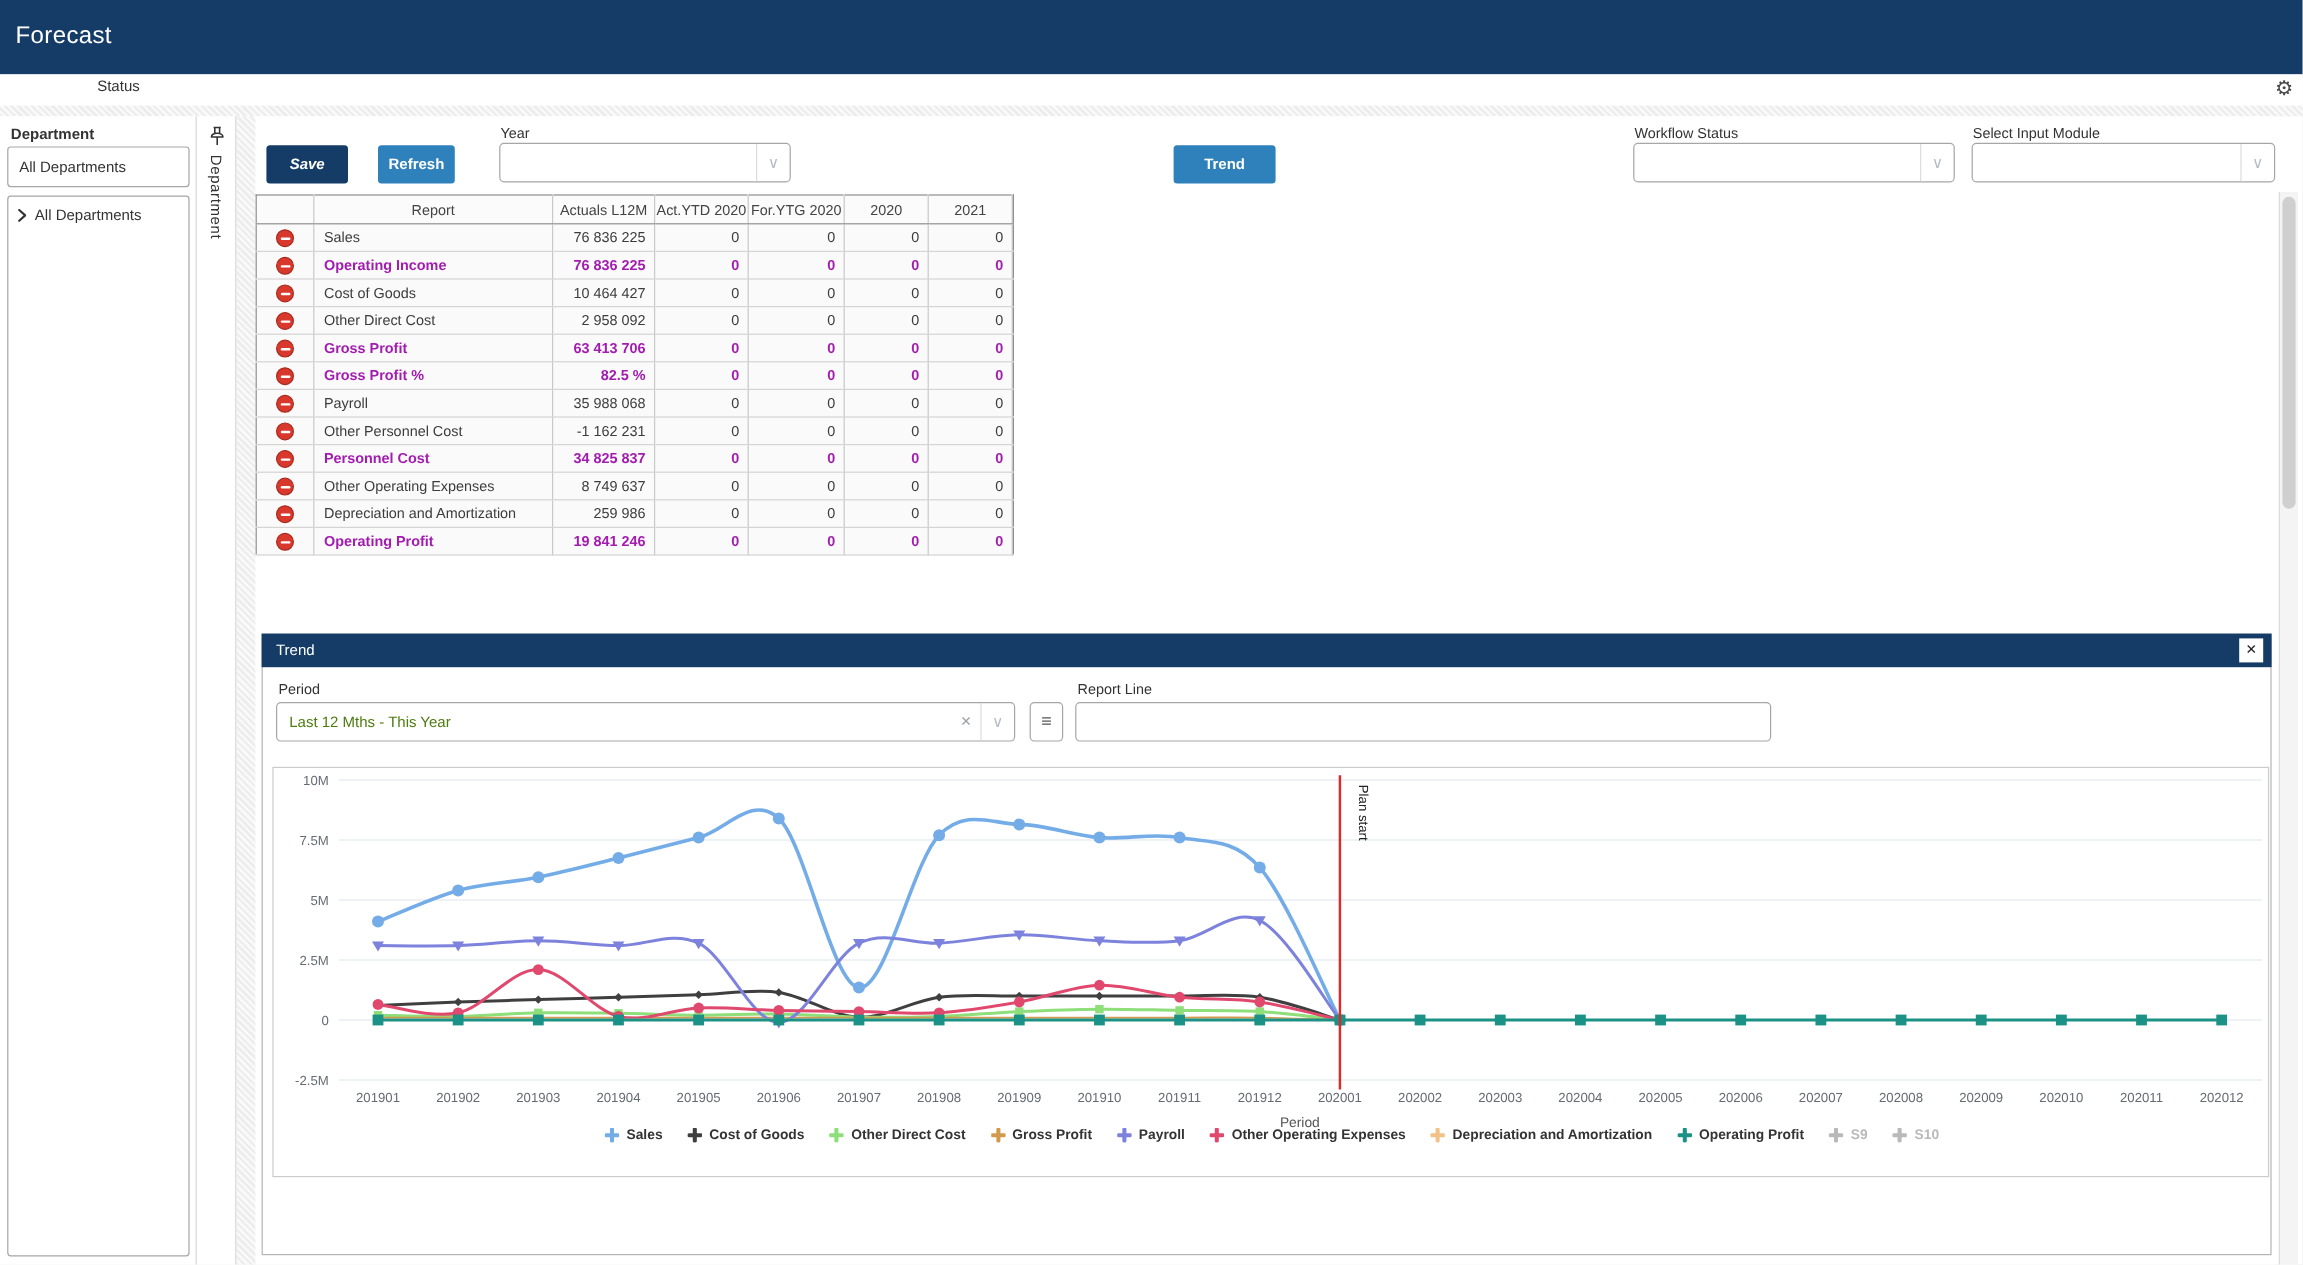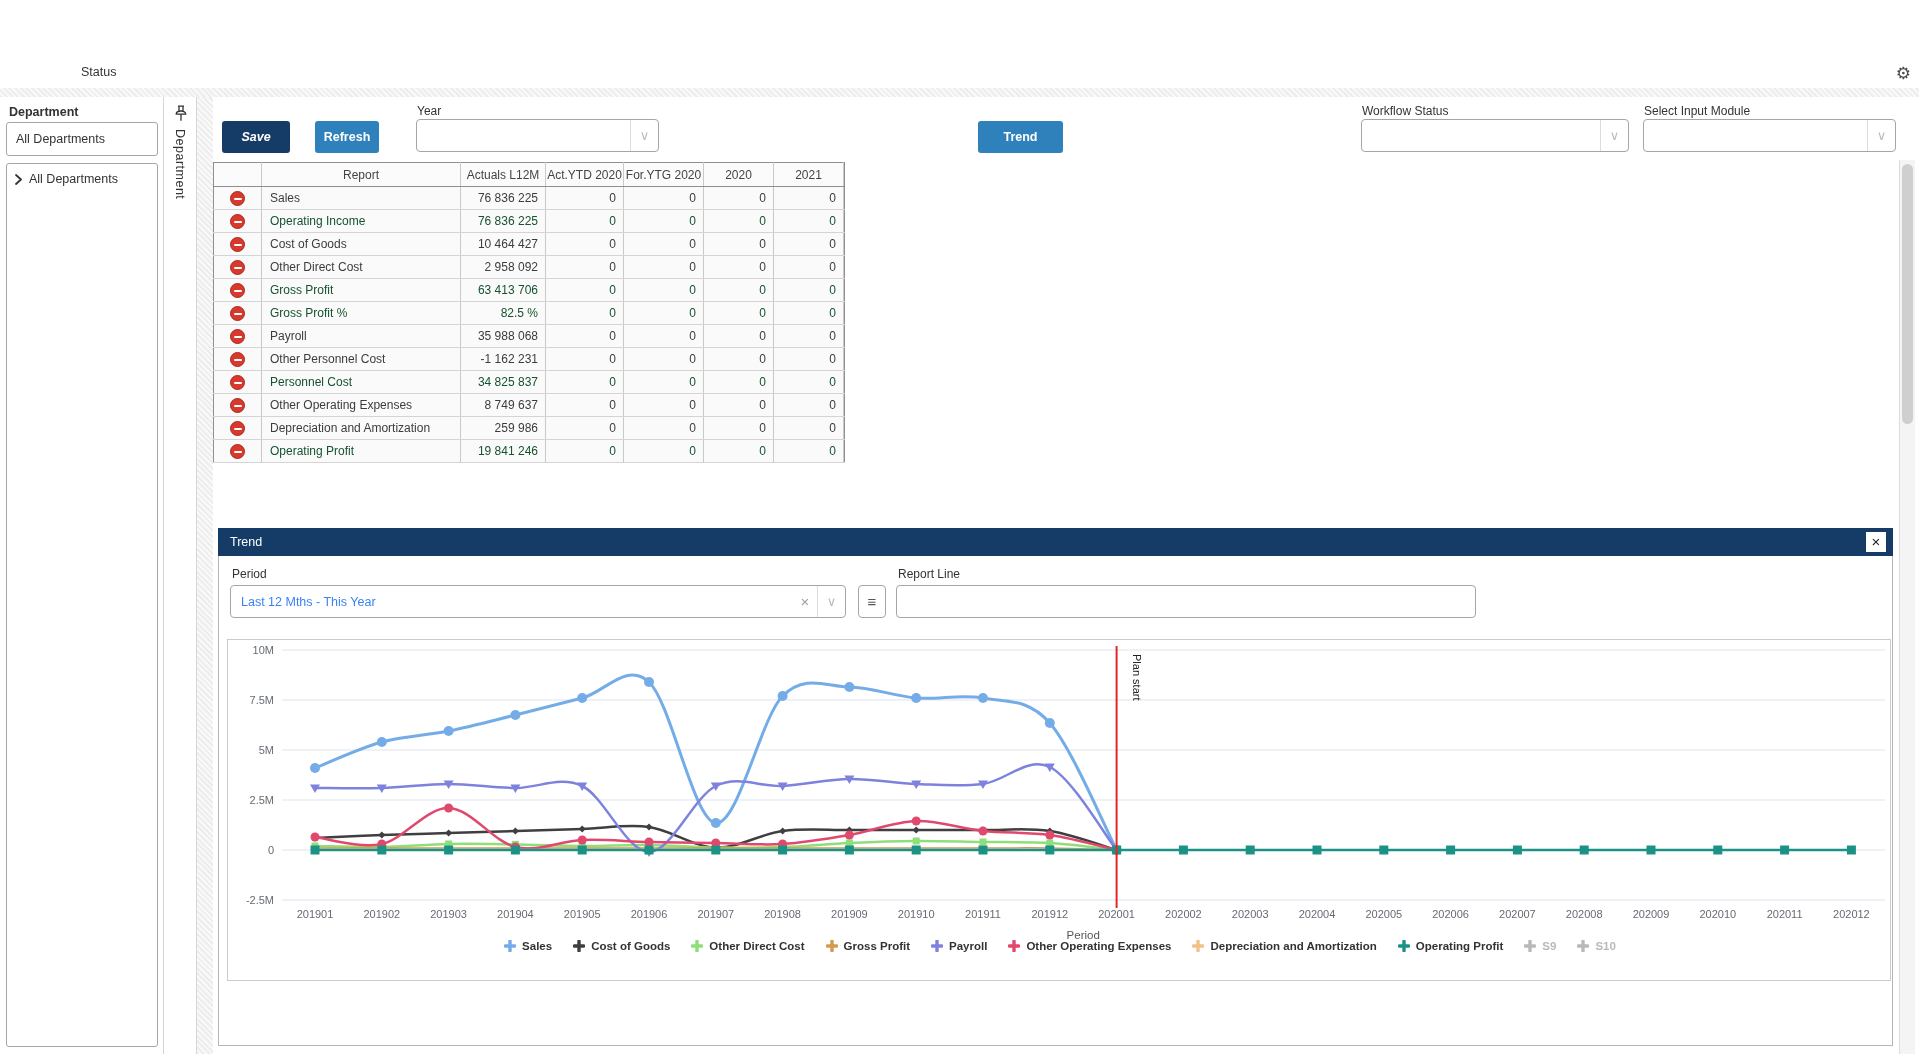--- a/index.html
+++ b/index.html
@@ -39,34 +39,34 @@
 
   
   .main { left:213px; top:97px; width:1683px; height:957px; background:#fff; }
 
   .btn { position:absolute; height:32px; border:none; border-radius:3px; color:#fff; font-size:12.5px; font-weight:bold; font-family:"Liberation Sans",sans-serif; text-align:center; }
   .btn-navy { background:#143c66;font-style:italic; }
   .btn-blue { background:#2e81ba; }
 
   .fld-label { position:absolute; font-size:12px; color:#333; }
   .dd { position:absolute; height:33px; border:1px solid #a6a6a6; border-radius:4px; background:#fff; display:flex; align-items:center; }
-  .dd-value { flex:1; padding-left:10px; font-size:12.5px; color:#3b82f6; white-space:nowrap; overflow:hidden; }
+  .dd-value { flex:1; padding-left:10px; font-size:12.5px; color:#4d7c0f; white-space:nowrap; overflow:hidden; }
   .dd-chev { width:28px; text-align:center; color:#b6bcc4; font-size:13px; border-left:1px solid #dcdcdc; align-self:stretch; line-height:31px; }
   .dd-clear { width:24px; text-align:center; color:#9aa0a8; font-size:15px; }
   .txt-input { position:absolute; height:33px; border:1px solid #a6a6a6; border-radius:4px; background:#fff; font-size:12.5px; color:#333; padding-left:10px; font-family:"Liberation Sans",sans-serif; }
 
   
   .rpt-table { position:absolute; left:0px; top:65px; border-collapse:collapse; table-layout:fixed; background:#fafafa; border:1px solid #8f8f8f; }
   .rpt-table th { height:24px; font-size:12px; font-weight:400; color:#444; border-bottom:1px solid #8f8f8f; border-right:1px solid #c9c9c9; background:#fbfbfb; text-align:center; }
   .rpt-table td { height:23px; font-size:12px; color:#3c3c3c; border-bottom:1px solid #d4d4d4; border-right:1px solid #c9c9c9; background:#fafafa; white-space:nowrap; overflow:hidden; }
   .rpt-table td.c-fill, .rpt-table th.c-fill { border-right:none; }
   .rpt-table td.c-icon { text-align:center; }
   .rpt-table td.c-report { padding-left:8px; }
   .rpt-table td.c-num { text-align:right; padding-right:7px; }
-  .rpt-table tr.total td { font-weight:normal; color:#14532d;margin-top:19px; }
+  .rpt-table tr.total td { font-weight:bold; color:#a21caf;margin-top:19px; }
   .rpt-table tr.sep td { border-top:1.5px solid #2a2a2a; }
   .minus-icon { display:inline-block; width:15px; height:15px; border-radius:50%; background:#d8392c; border:1px solid #a82а1f; position:relative; vertical-align:middle; }
   .minus-icon .bar { position:absolute; left:2.5px; top:6px; width:8px; height:2.6px; background:#fff; border-radius:1px; }
 
   
   .trend-panel { left:218px; top:528px; width:1675px; height:518px; background:#fff; border:1px solid #b5b5b5; }
   .trend-head { position:absolute; left:-1px; top:-1px; width:1675px; height:28px; background:#143c66; }
   .trend-title { position:absolute; left:12px; top:7px; color:#fff; font-size:12.5px; }
   .trend-close { position:absolute; right:7px; top:4px; width:20px; height:20px; background:#fff; color:#222; text-align:center; line-height:19px; font-size:15px; }
 
@@ -76,20 +76,23 @@
   .lg-item.off { color:#b9b9b9;justify-content:space-between; }
 
   .scrollbar { left:1899px; top:160px; width:16px; height:894px; background:#f4f4f4; border-left:1px solid #dcdcdc; }
   .scroll-thumb { position:absolute; left:2px; top:4px; width:11px; height:260px; background:#cfcfcf; border-radius:6px; }
 </style>
 </head>
 <body>
 
 <div id="app">
 
+  <div class="abs app-header">
+    <div class="app-title">Forecast</div>
+  </div>
 
   <div class="abs tabbar">
     <span class="tab active" style="left:12px;margin-top:41px;">Summary</span>
     <span class="tab" style="left:81px;">Status</span>
     <span class="gear">⚙</span>
   </div>
 
   <div class="abs hatch-h"></div>
   <div class="abs hatch-v"></div>
 

